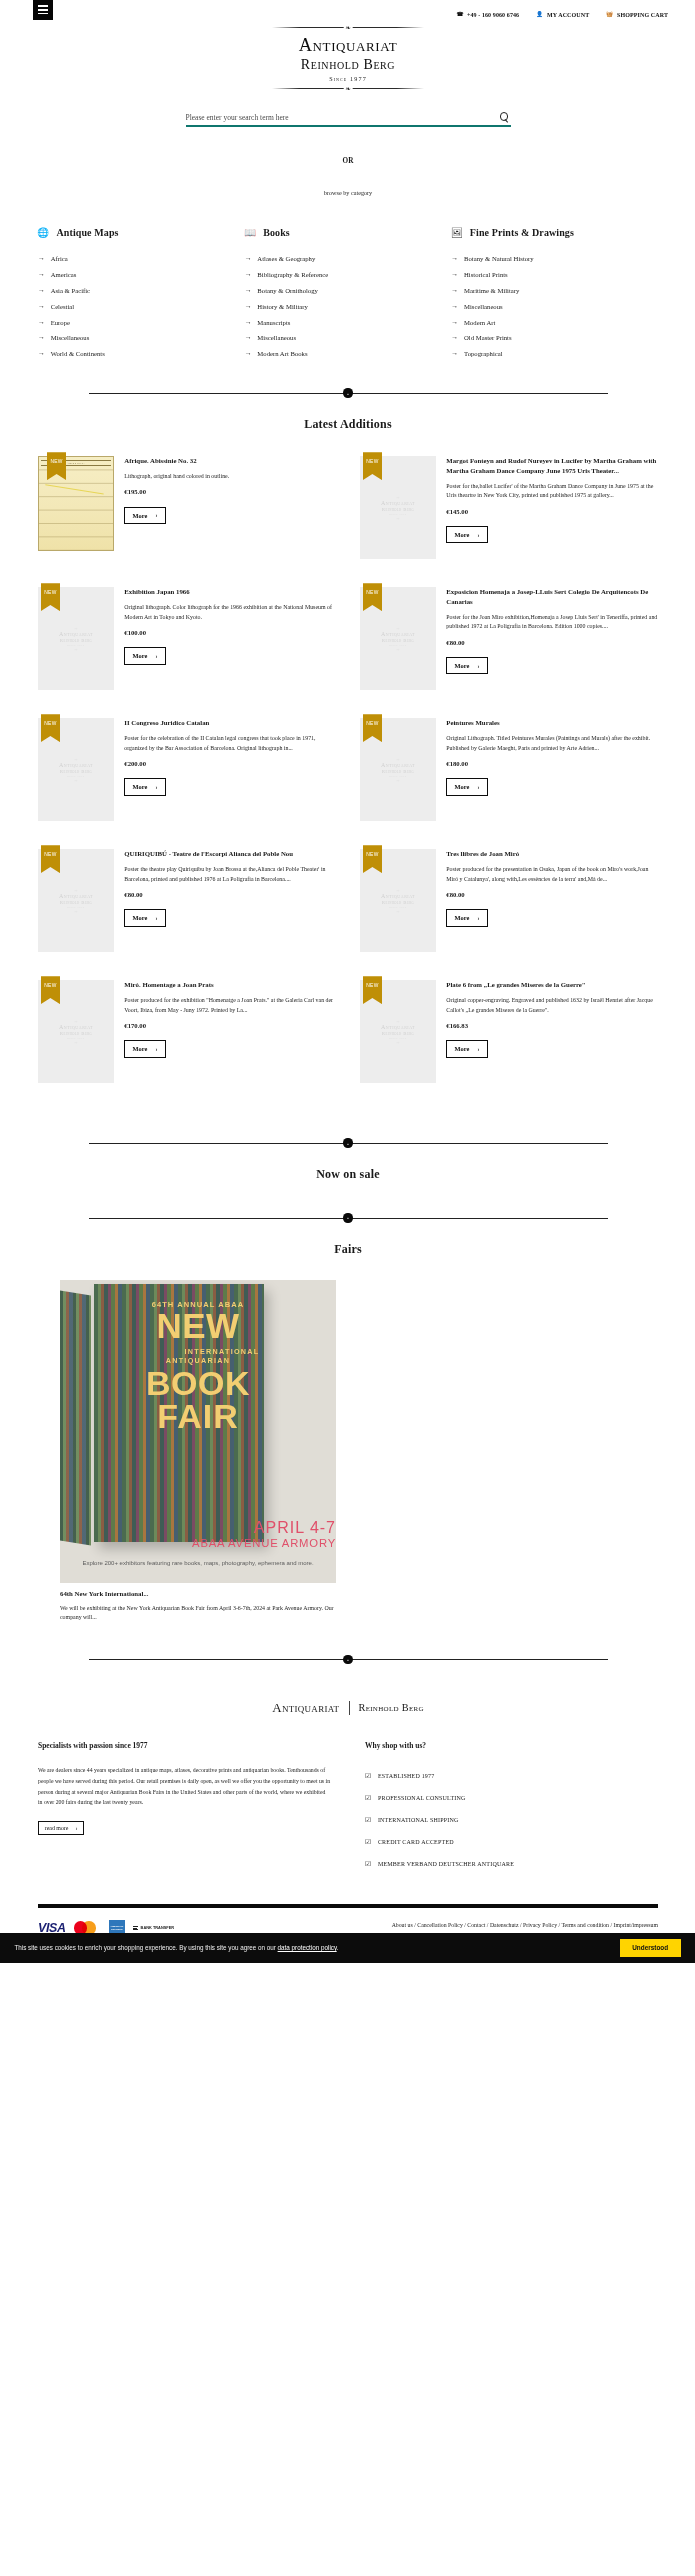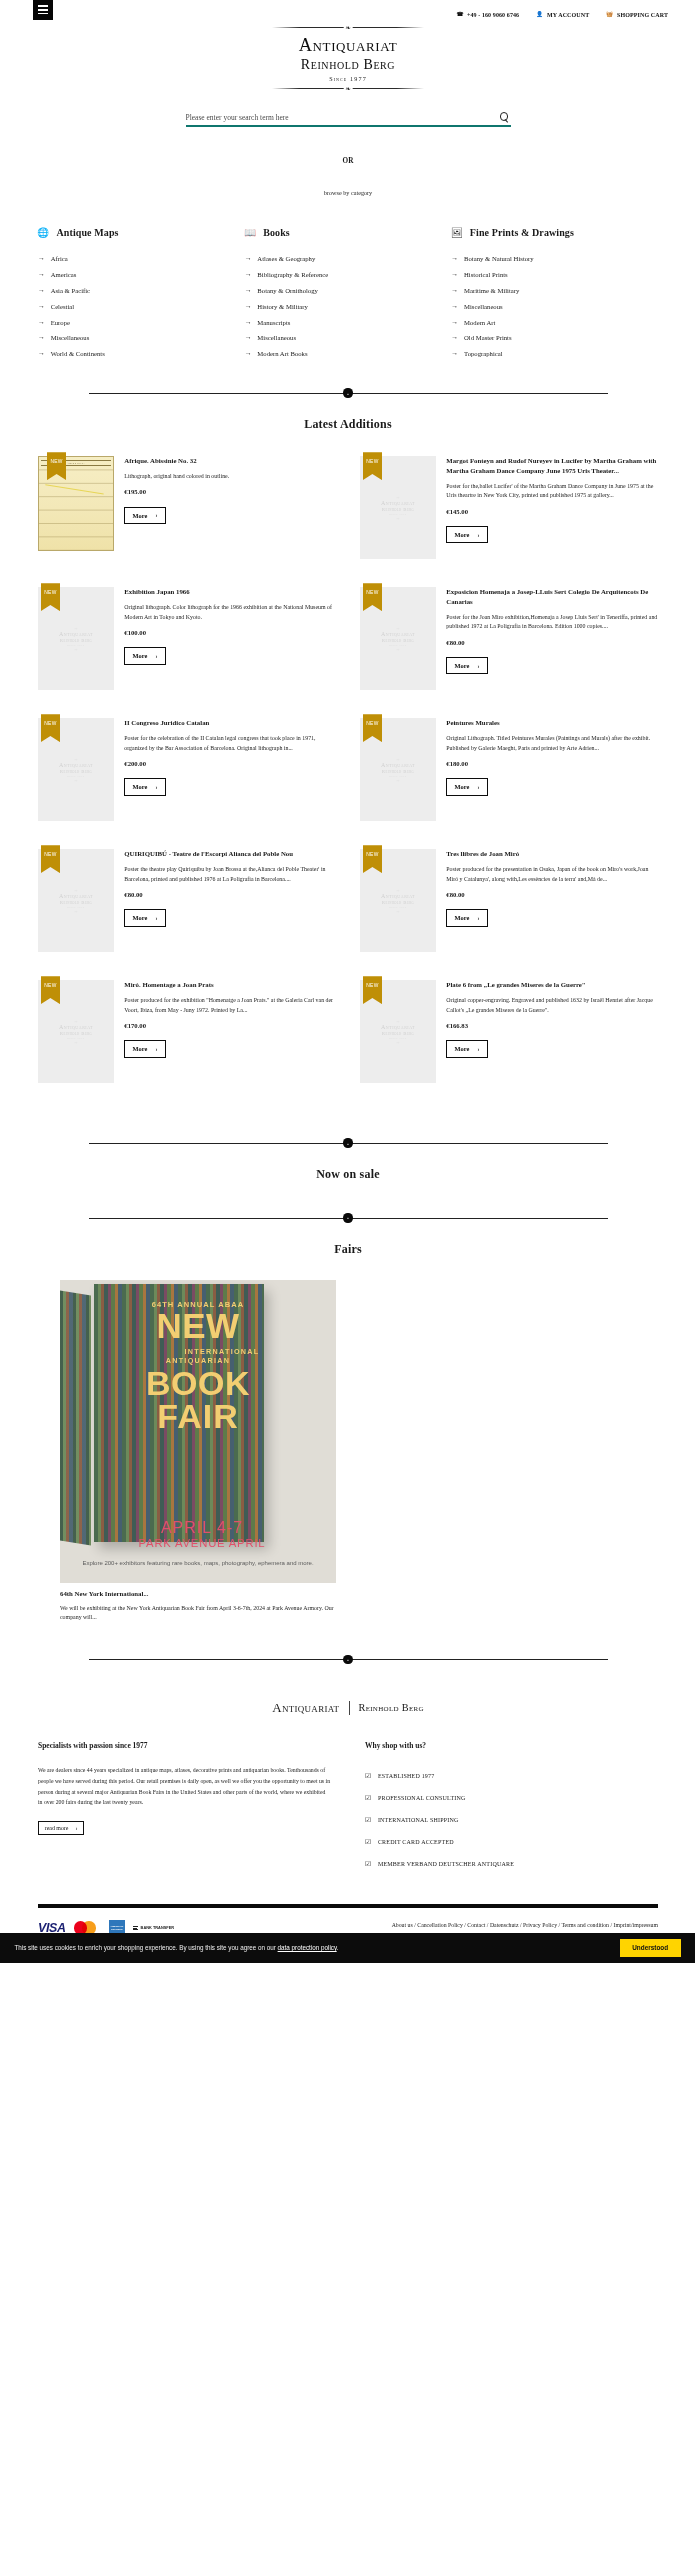--- a/index.html
+++ b/index.html
@@ -200,21 +200,21 @@
   }
   .bf-text { position:absolute; left:0; right:0; top: 19.6px; text-align:center; color:#f2ce72; z-index:3; }
   .bf-l1 { font-family:"Liberation Sans",sans-serif; font-size: 7.5px; letter-spacing: 1.1px; font-weight:600; }
   .bf-l2 { font-family:"Liberation Sans",sans-serif; font-size: 35px; font-weight:700; line-height:.92; letter-spacing:0.5px; margin-top:1px;}
   .bf-l3 { font-family:"Liberation Sans",sans-serif; font-size: 32px; font-weight:700; line-height:.92; letter-spacing:1px;}
   .bf-l4 { font-family:"Liberation Sans",sans-serif; font-size: 7.2px; letter-spacing: 1.3px; font-weight:600; margin-top: 5.2px; margin-left: 48px;}
   .bf-l5 { font-family:"Liberation Sans",sans-serif; font-size: 7.2px; letter-spacing: 1.3px; font-weight:600;}
   .bf-l6 { font-family:"Liberation Sans",sans-serif; font-size: 34px; font-weight:700; line-height:.95; letter-spacing:0.5px; margin-top: 2.1px;}
   .bf-l7 { font-family:"Liberation Sans",sans-serif; font-size: 34px; font-weight:700; line-height:.95; letter-spacing:1px;}
   .bf-date {
-    position:absolute; left:8px; right:0; bottom: 34px; text-align:center; color:#e0506a; z-index:3;
+    position:absolute; left:8px; right:0; bottom: 34px; text-align:right; color:#e0506a; z-index:3;
     font-family:"Liberation Sans",sans-serif;
   }
   .bf-d1 { font-size: 16px; letter-spacing: 1px; }
   .bf-d2 { font-size: 11.3px; letter-spacing: 0.8px; margin-top: 0.5px;}
   .bf-sub {
     position:absolute; left:0; right:0; bottom: 17.5px; text-align:center; color:#5c5c5c; z-index:3;
     font-family:"Liberation Sans",sans-serif; font-size: 6px;
   }
   .fair-title { font-size: 6.8px; font-weight:700; margin-top: 7.2px; }
   .fair-desc { font-size: 5.9px; line-height:1.62; margin-top: 6.2px; color:#252525; }
@@ -705,21 +705,21 @@
       <div class="bf-text">
         <div class="bf-l1">64TH ANNUAL ABAA</div>
         <div class="bf-l2">NEW</div>
         <div class="bf-l4">INTERNATIONAL</div>
         <div class="bf-l5">ANTIQUARIAN</div>
         <div class="bf-l6">BOOK</div>
         <div class="bf-l7">FAIR</div>
       </div>
       <div class="bf-date">
         <div class="bf-d1">APRIL 4-7</div>
-        <div class="bf-d2">PARK AVENUE APRIL</div>
+        <div class="bf-d2">ABAA AVENUE ARMORY</div>
       </div>
       <div class="bf-sub">Explore 200+ exhibitors featuring rare books, maps, photography, ephemera and more.</div>
     </div>
     <div class="fair-title">64th New York International...</div>
     <div class="fair-desc">We will be exhibiting at the New York Antiquarian Book Fair from April 3-6-7th, 2024 at Park Avenue Armory. Our company will...</div>
   </div>
   <div></div>
 </div>
 
 <div class="divider" style="margin-top:32px">

